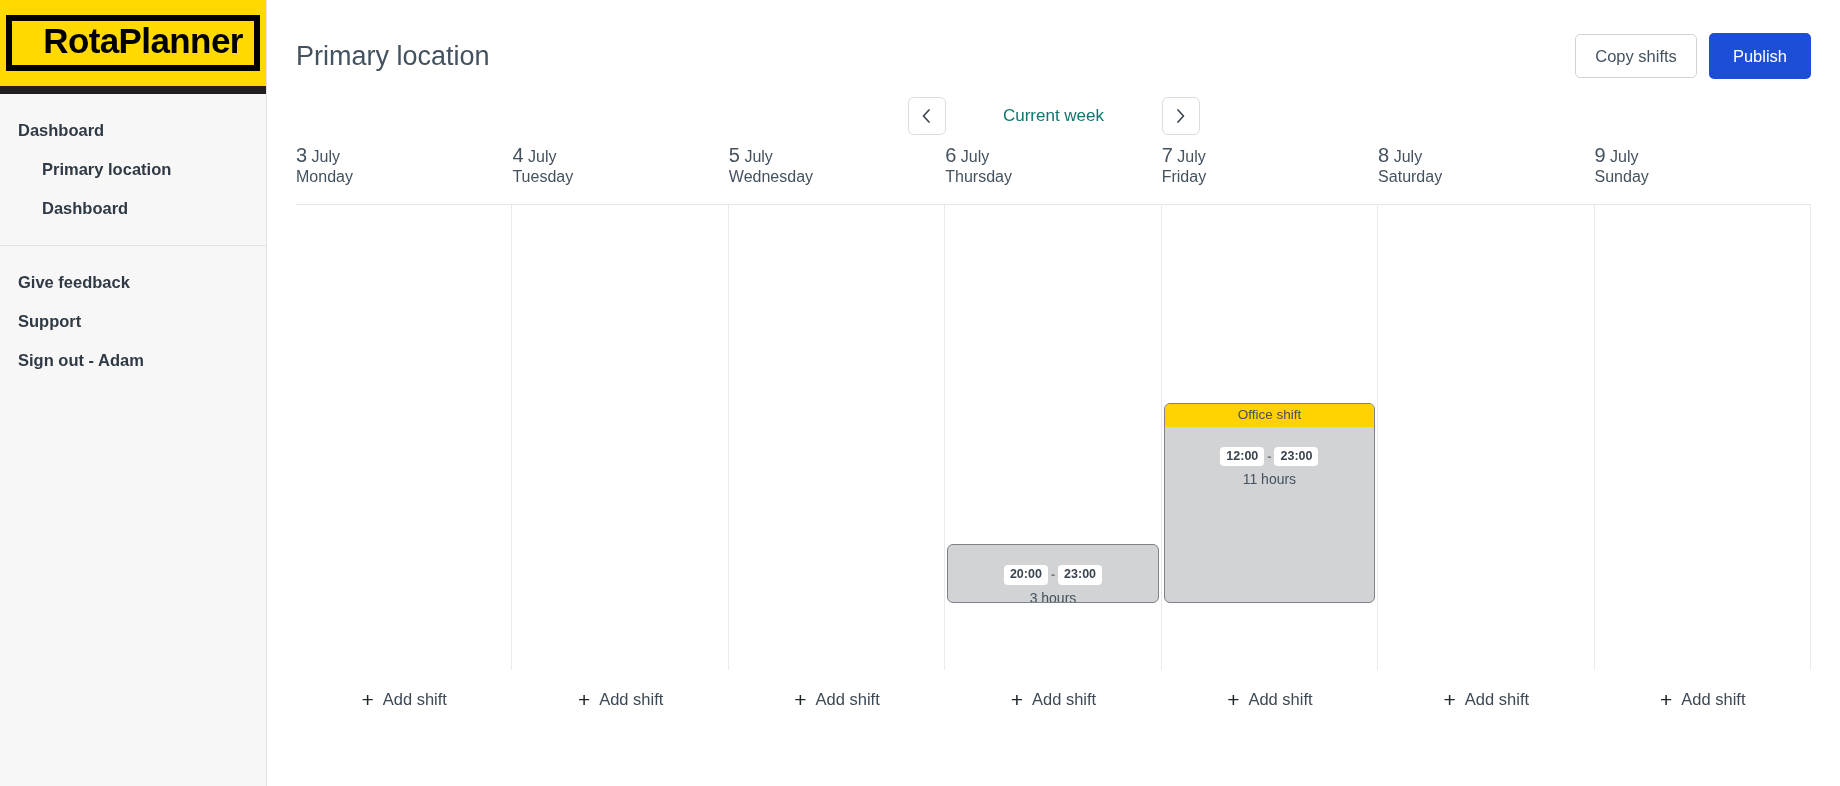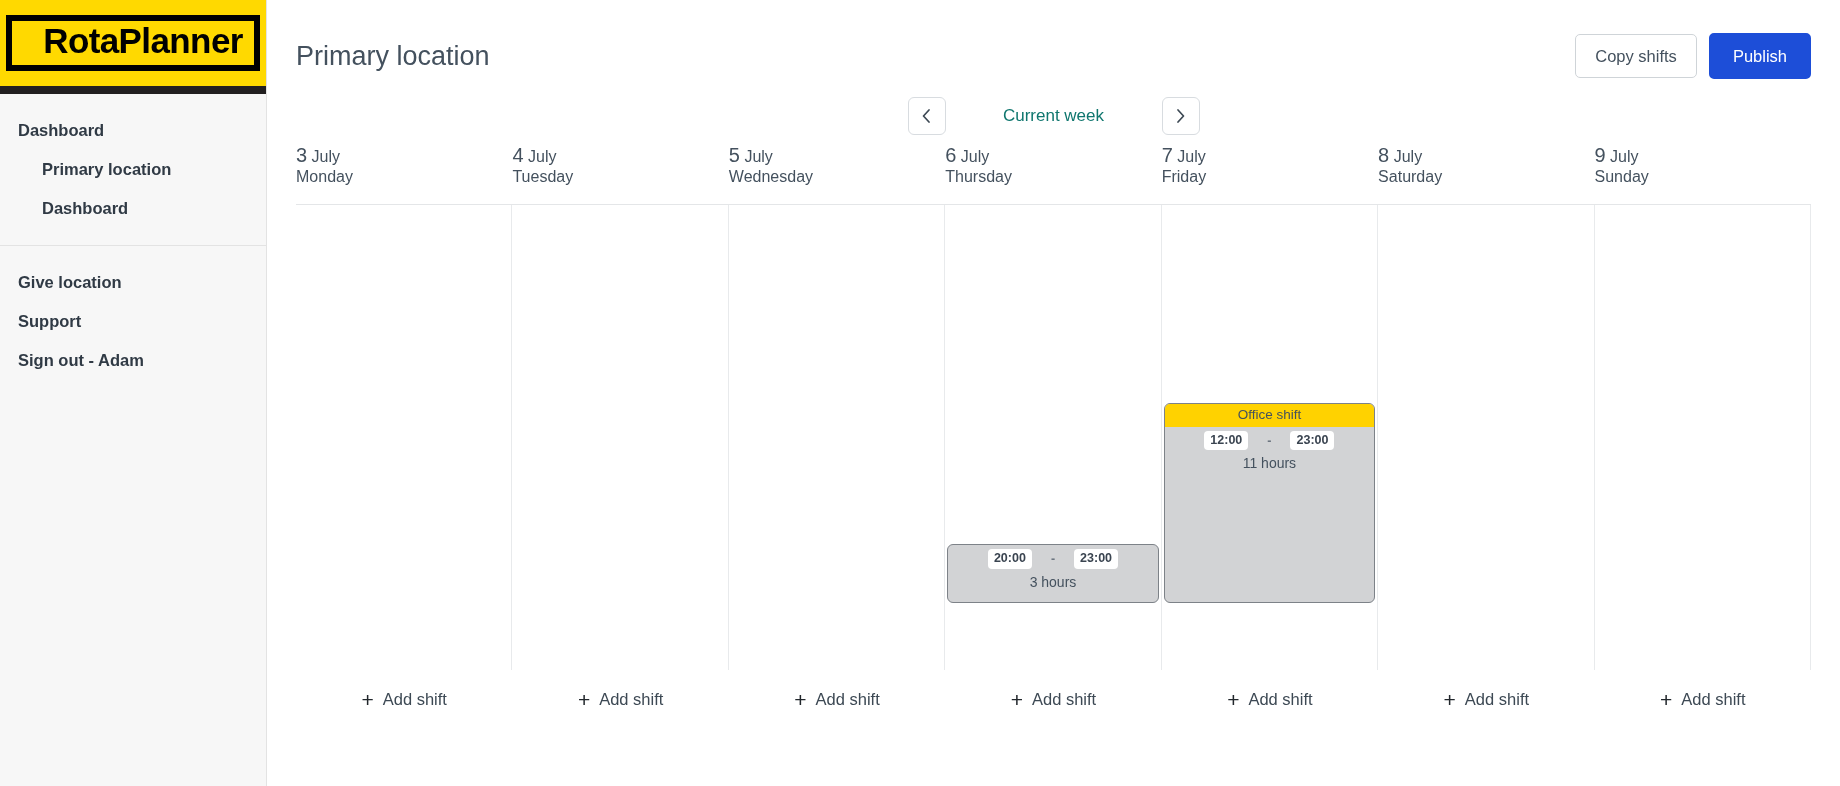--- a/index.html
+++ b/index.html
@@ -125,22 +125,22 @@
   .shift-title {
     background: #ffd200;
     color: #44515e;
     font-size: 13.5px;
     text-align: center;
     padding: 4px 2px 4px 2px;
     line-height: 1.1;
   }
   .shift-times {
     display: flex; align-items: center; justify-content: center;
-    gap: 19px;
-    padding: 4px 4px 2px 4px;
+    gap: 3px;
+    padding: 20px 4px 2px 4px;
   }
   .time-pill {
     background: #fff; border-radius: 4px;
     font-size: 12.5px; font-weight: bold; color: #3a4450;
     padding: 3px 6px; line-height: 1.1;
   }
   .time-dash { font-size: 12.5px; font-weight: bold; color: #6d7681; }
   .shift-duration {
     text-align: center; font-size: 14px; color: #44515e;
     padding: 3px 0 5px 0;
@@ -169,21 +169,21 @@
         <div class="logo-text">RotaPlanner</div>
       </div>
     </div>
     <nav id="nav-groups">
         <div class="nav-group">
           <div class="nav-item">Dashboard</div>
           <div class="nav-item sub">Primary location</div>
           <div class="nav-item sub">Dashboard</div>
         </div>
         <div class="nav-group">
-          <div class="nav-item">Give location</div>
+          <div class="nav-item">Give feedback</div>
           <div class="nav-item">Support</div>
           <div class="nav-item">Sign out - Adam</div>
         </div>
       </nav>
   </aside>
 
   <section class="main">
 
     <div class="topbar">
       <h1 class="page-title">Primary location</h1>

